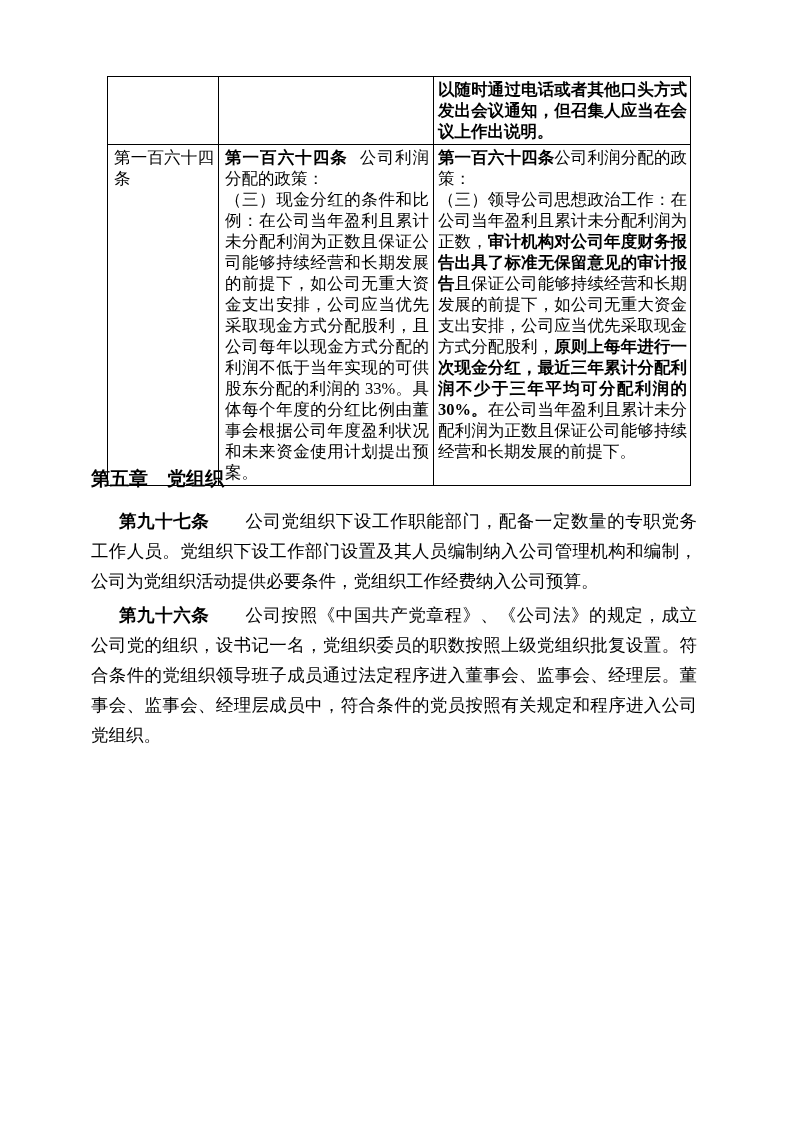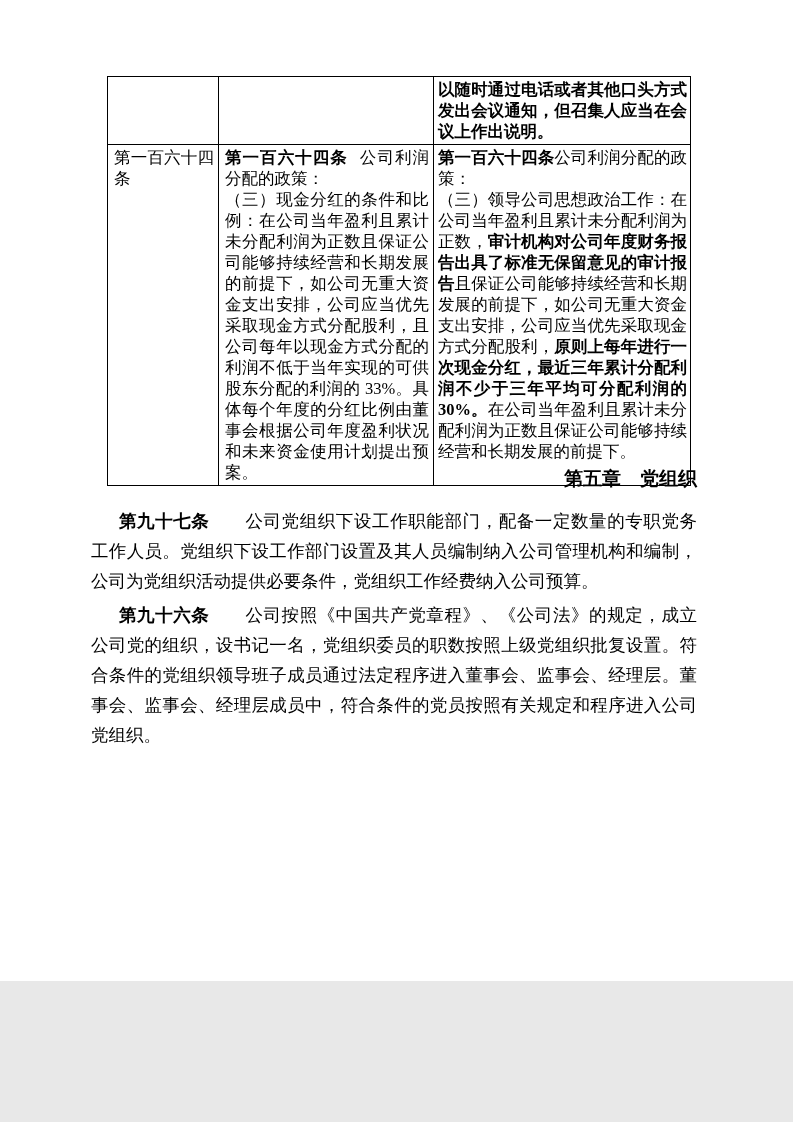--- a/index.html
+++ b/index.html
@@ -1,19 +1,19 @@
 <!DOCTYPE html>
 <html><head>
 <meta charset="utf-8">
 <style>
   html, body { margin: 0; padding: 0; background: #e8e8e8; }
   .page {
     position: relative;
     width: 793px;
-    height: 981px;
+    height: 1122px;
     margin: 0 auto;
     background: #ffffff;
     color: #000000;
     font-family: "Liberation Serif", "DejaVu Serif", serif;
   }
 
   
   table.cmp {
     position: absolute;
     left: 107px;
@@ -48,21 +48,21 @@
   .bodytext p.para {
     margin: 0 0 4px 0;
     font-size: 17.5px;
     line-height: 30px;
     text-align: justify;
     text-indent: 28px;
   }
   .chapter {
     font-size: 19px;
     font-weight: bold;
-    text-align: right;
+    text-align: left;
     line-height: 30px;
     margin: 9px 0 12px 0;
   }
   .artnum { font-weight: bold; margin-right: 36px; }
 </style>
 </head>
 <body>
 
 <div class="page">
 

